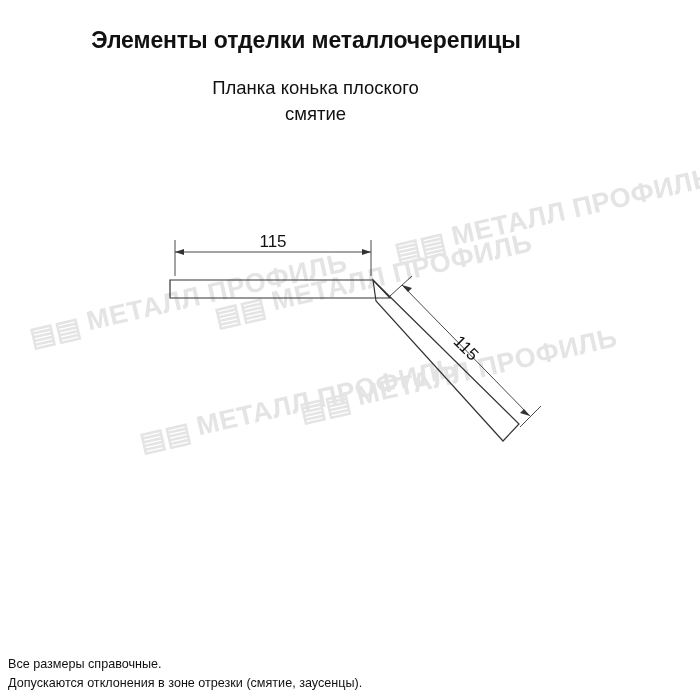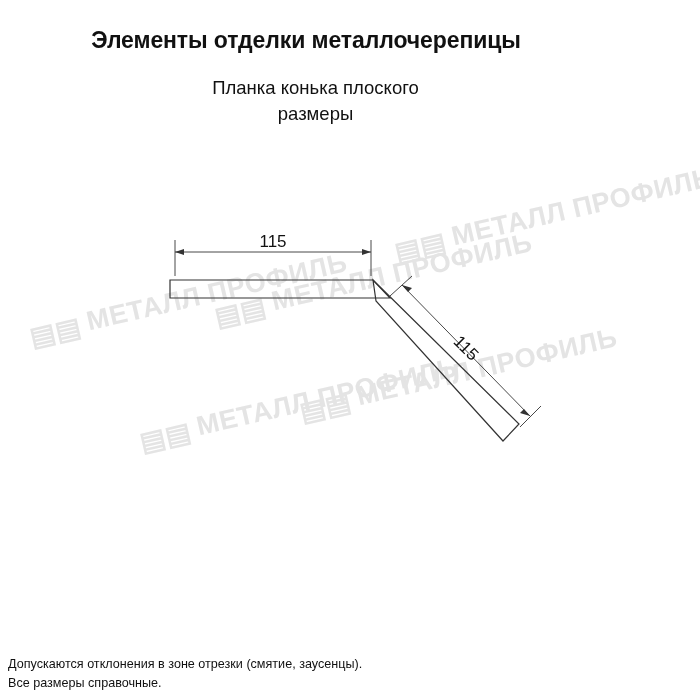--- a/index.html
+++ b/index.html
@@ -118,21 +118,21 @@
     <div class="wm wm-2"><span class="wm-mark">▤▤</span><span>МЕТАЛЛ ПРОФИЛЬ</span></div>
     <div class="wm wm-3"><span class="wm-mark">▤▤</span><span>МЕТАЛЛ ПРОФИЛЬ</span></div>
     <div class="wm wm-4"><span class="wm-mark">▤▤</span><span>МЕТАЛЛ ПРОФИЛЬ</span></div>
     <div class="wm wm-5"><span class="wm-mark">▤▤</span><span>МЕТАЛЛ ПРОФИЛЬ</span></div>
   </div>
 
   <div class="header">
     <div class="title-main">Элементы отделки металлочерепицы</div>
     <div class="title-sub">
       <div>Планка конька плоского</div>
-      <div>размеры</div>
+      <div>смятие</div>
     </div>
   </div>
 
   <div class="drawing">
     <svg width="700" height="420" viewBox="0 0 700 420" xmlns="http://www.w3.org/2000/svg">
       <g stroke="#333333" fill="none" stroke-width="1.2">
 
         <path d="M 170 100 L 373 100 L 390 118 L 170 118 Z"></path>
 
         <path d="M 373 100 L 519 244 L 503 261 L 376 121 Z"></path>
@@ -158,17 +158,17 @@
         <line x1="402" y1="105" x2="530" y2="236"></line>
 
         <path d="M 402 105 L 412 108 L 408 112 Z" fill="#333333" stroke="none"></path>
         <path d="M 530 236 L 520 233 L 524 229 Z" fill="#333333" stroke="none"></path>
       </g>
       <text class="dim-label" x="462" y="172" text-anchor="middle" transform="rotate(45 462 172)">115</text>
     </svg>
   </div>
 
   <div class="footer">
+    <div>Все размеры справочные.</div>
     <div>Допускаются отклонения в зоне отрезки (смятие, заусенцы).</div>
-    <div>Все размеры справочные.</div>
   </div>
 
 </div>
 
 </body></html>

